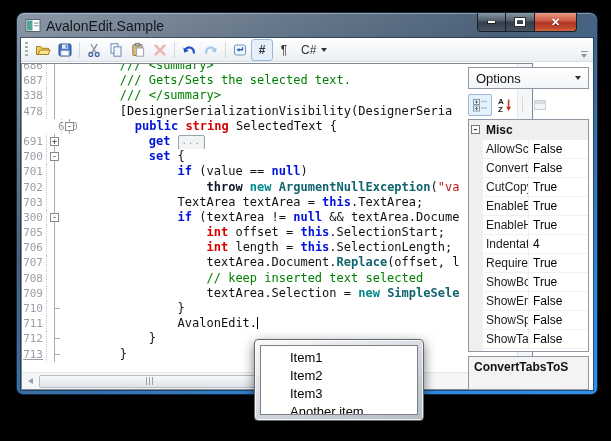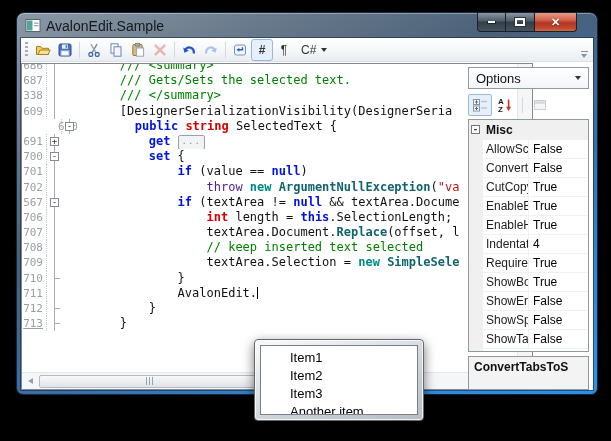--- a/index.html
+++ b/index.html
@@ -229,21 +229,21 @@
               <div class="ln" style="color: rgb(154, 160, 166);">687</div>
               <div class="fold-cell f-line"></div>
               <div class="code">		<span style="color: rgb(0, 128, 0);">/// Gets/Sets the selected text.</span></div>
             </div>
             <div class="ed-row">
               <div class="ln" style="color: rgb(154, 160, 166);">338</div>
               <div class="fold-cell f-line"></div>
               <div class="code">		<span style="color: rgb(0, 128, 0);">/// &lt;/summary&gt;</span></div>
             </div>
             <div class="ed-row">
-              <div class="ln" style="color: rgb(154, 160, 166);">609</div>
+              <div class="ln" style="color: rgb(154, 160, 166);">478</div>
               <div class="fold-cell f-line"></div>
               <div class="code">		<span style="color: rgb(17, 17, 17);">[DesignerSerializationVisibility(DesignerSeria</span></div>
             </div>
             <div class="ed-row">
               <div class="ln" style="color: rgb(154, 160, 166); padding-left: 36px;">690</div>
               <div class="fold-cell f-minus">
                 <span class="fold-box-btn">-</span>
               </div>
               <div class="code">		<span style="color: rgb(0, 20, 220); font-weight: bold;">public </span><span style="color: rgb(216, 0, 0); font-weight: bold;">string </span><span style="color: rgb(17, 17, 17);">SelectedText {</span></div>
             </div>
@@ -262,28 +262,38 @@
               <div class="code">			<span style="color: rgb(0, 20, 220); font-weight: bold;">set </span><span style="color: rgb(17, 17, 17);">{</span></div>
             </div>
             <div class="ed-row">
               <div class="ln" style="color: rgb(154, 160, 166);">701</div>
               <div class="fold-cell f-line"></div>
               <div class="code">				<span style="color: rgb(0, 20, 220); font-weight: bold;">if </span><span style="color: rgb(17, 17, 17);">(value == </span><span style="color: rgb(0, 20, 220); font-weight: bold;">null</span><span style="color: rgb(17, 17, 17);">)</span></div>
             </div>
             <div class="ed-row">
               <div class="ln" style="color: rgb(154, 160, 166);">702</div>
               <div class="fold-cell f-line"></div>
-              <div class="code">					<span style="color: #4c1d95; font-weight: normal;">throw </span><span style="color: rgb(0, 139, 139); font-weight: bold;">new </span><span style="color: rgb(16, 100, 110); font-weight: bold;">ArgumentNullException</span><span style="color: rgb(17, 17, 17);">(</span><span style="color: rgb(192, 20, 20);">"va</span></div>
-            </div>
-            <div class="ed-row">
-              <div class="ln" style="color: rgb(154, 160, 166);">567</div>
+              <div class="code">					<span style="color: #0f172a; font-weight: bold;">throw </span><span style="color: rgb(0, 139, 139); font-weight: bold;">new </span><span style="color: rgb(16, 100, 110); font-weight: bold;">ArgumentNullException</span><span style="color: rgb(17, 17, 17);">(</span><span style="color: rgb(192, 20, 20);">"va</span></div>
+            </div>
+            <div class="ed-row">
+              <div class="ln" style="color: rgb(154, 160, 166);">703</div>
+              <div class="fold-cell f-line"></div>
+              <div class="code">				<span style="color: rgb(17, 17, 17);">TextArea textArea = </span><span style="color: rgb(0, 20, 220); font-weight: bold;">this</span><span style="color: rgb(17, 17, 17);">.TextArea;</span></div>
+            </div>
+            <div class="ed-row">
+              <div class="ln" style="color: rgb(154, 160, 166);">300</div>
               <div class="fold-cell f-minus">
                 <span class="fold-box-btn">-</span>
               </div>
               <div class="code">				<span style="color: rgb(0, 20, 220); font-weight: bold;">if </span><span style="color: rgb(17, 17, 17);">(textArea != </span><span style="color: rgb(0, 20, 220); font-weight: bold;">null</span><span style="color: rgb(17, 17, 17);"> &amp;&amp; textArea.Docume</span></div>
+            </div>
+            <div class="ed-row">
+              <div class="ln" style="color: rgb(154, 160, 166);">705</div>
+              <div class="fold-cell f-line"></div>
+              <div class="code">					<span style="color: rgb(216, 0, 0); font-weight: bold;">int </span><span style="color: rgb(17, 17, 17);">offset = </span><span style="color: rgb(0, 20, 220); font-weight: bold;">this</span><span style="color: rgb(17, 17, 17);">.SelectionStart;</span></div>
             </div>
             <div class="ed-row">
               <div class="ln" style="color: rgb(154, 160, 166);">706</div>
               <div class="fold-cell f-line"></div>
               <div class="code">					<span style="color: rgb(216, 0, 0); font-weight: bold;">int </span><span style="color: rgb(17, 17, 17);">length = </span><span style="color: rgb(0, 20, 220); font-weight: bold;">this</span><span style="color: rgb(17, 17, 17);">.SelectionLength;</span></div>
             </div>
             <div class="ed-row">
               <div class="ln" style="color: rgb(154, 160, 166);">707</div>
               <div class="fold-cell f-line"></div>
               <div class="code">					<span style="color: rgb(17, 17, 17);">textArea.Document.</span><span style="color: rgb(16, 100, 110); font-weight: bold;">Replace</span><span style="color: rgb(17, 17, 17);">(offset, l</span></div>

